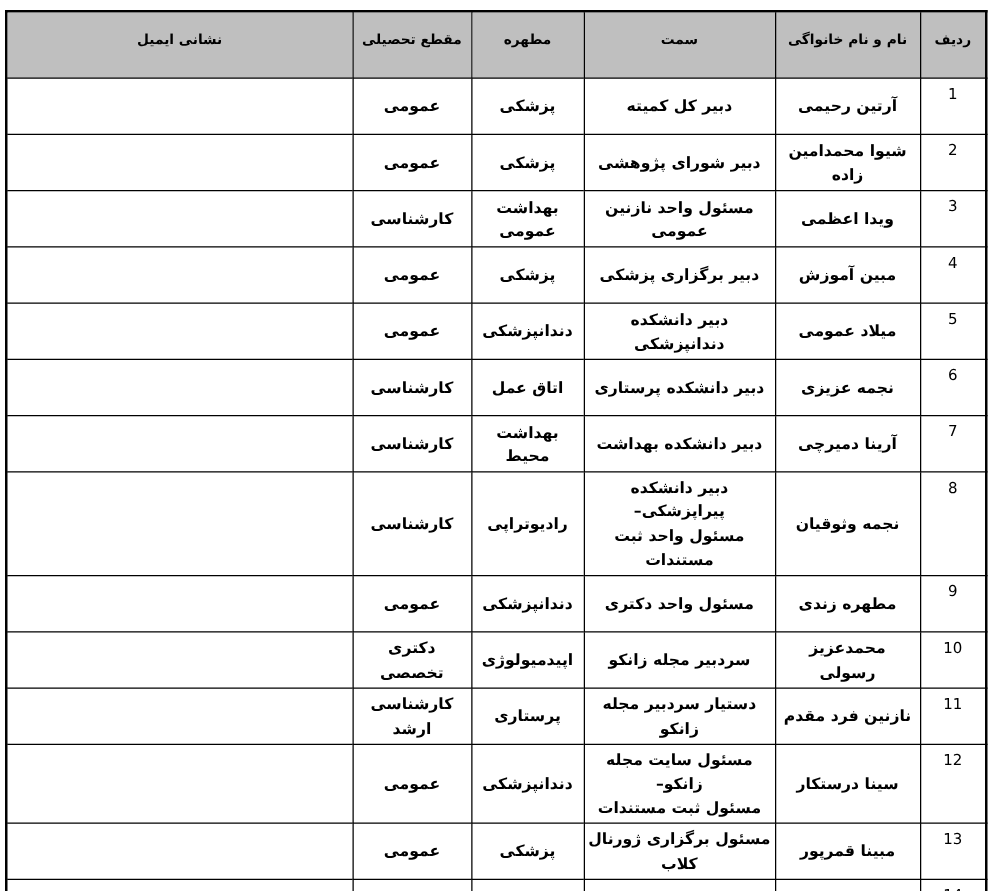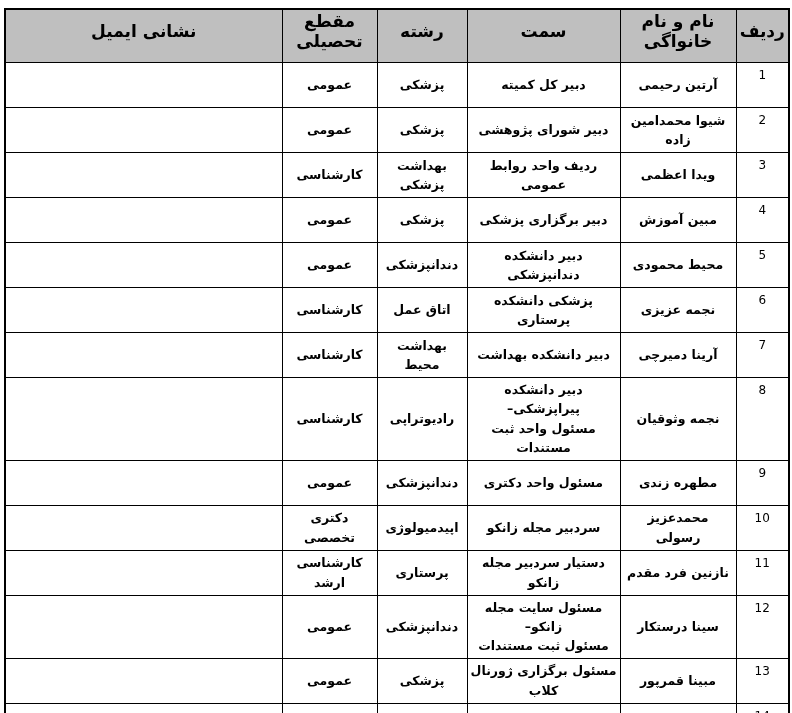--- a/index.html
+++ b/index.html
@@ -26,21 +26,21 @@
   table.members th,
   table.members td {
     border: 1px solid #000;
     text-align: center;
     color: #000;
     overflow: hidden;
   }
   table.members thead th {
     background: var(--header-bg, #bfbfbf);
     height: 42px;
-    font-size: 17px;
+    font-size: 11px;
     font-weight: bold;
     vertical-align: middle;
     padding: 0 2px 10px 2px;
     margin-left: 40px;
   }
   table.members td {
     height: 39px;
     font-size: 12.5px;
     font-weight: bold;
     vertical-align: middle;
@@ -79,21 +79,21 @@
       <col class="c-pos">
       <col class="c-major">
       <col class="c-degree">
       <col class="c-email">
     </colgroup>
     <thead>
       <tr>
         <th>ردیف</th>
         <th>نام و نام خانواگی</th>
         <th>سمت</th>
-        <th>رشته</th>
+        <th>مطهره</th>
         <th>مقطع تحصیلی</th>
         <th>نشانی ایمیل</th>
       </tr>
     </thead>
     <tbody id="table-body">
         <tr>
           <td class="no">1</td>
           <td class="name">آرتین رحیمی</td>
           <td class="position">دبیر کل کمیته</td>
           <td class="major">پزشکی</td>
@@ -104,45 +104,45 @@
           <td class="no">2</td>
           <td class="name">شیوا محمدامین زاده</td>
           <td class="position">دبیر شورای پژوهشی</td>
           <td class="major">پزشکی</td>
           <td class="degree">عمومی</td>
           <td class="email"></td>
         </tr>
         <tr>
           <td class="no">3</td>
           <td class="name">ویدا اعظمی</td>
-          <td class="position">ردیف واحد روابط عمومی</td>
-          <td class="major">بهداشت پزشکی</td>
+          <td class="position">مسئول واحد نازنین عمومی</td>
+          <td class="major">بهداشت عمومی</td>
           <td class="degree">کارشناسی</td>
           <td class="email"></td>
         </tr>
         <tr>
           <td class="no">4</td>
           <td class="name">مبین آموزش</td>
           <td class="position">دبیر برگزاری پزشکی</td>
           <td class="major">پزشکی</td>
           <td class="degree">عمومی</td>
           <td class="email"></td>
         </tr>
         <tr>
           <td class="no">5</td>
-          <td class="name">محیط محمودی</td>
+          <td class="name">میلاد عمومی</td>
           <td class="position">دبیر دانشکده دندانپزشکی</td>
           <td class="major">دندانپزشکی</td>
           <td class="degree">عمومی</td>
           <td class="email"></td>
         </tr>
         <tr>
           <td class="no">6</td>
           <td class="name">نجمه عزیزی</td>
-          <td class="position">پزشکی دانشکده پرستاری</td>
+          <td class="position">دبیر دانشکده پرستاری</td>
           <td class="major">اتاق عمل</td>
           <td class="degree">کارشناسی</td>
           <td class="email"></td>
         </tr>
         <tr>
           <td class="no">7</td>
           <td class="name">آرینا دمیرچی</td>
           <td class="position">دبیر دانشکده بهداشت</td>
           <td class="major">بهداشت محیط</td>
           <td class="degree">کارشناسی</td>

